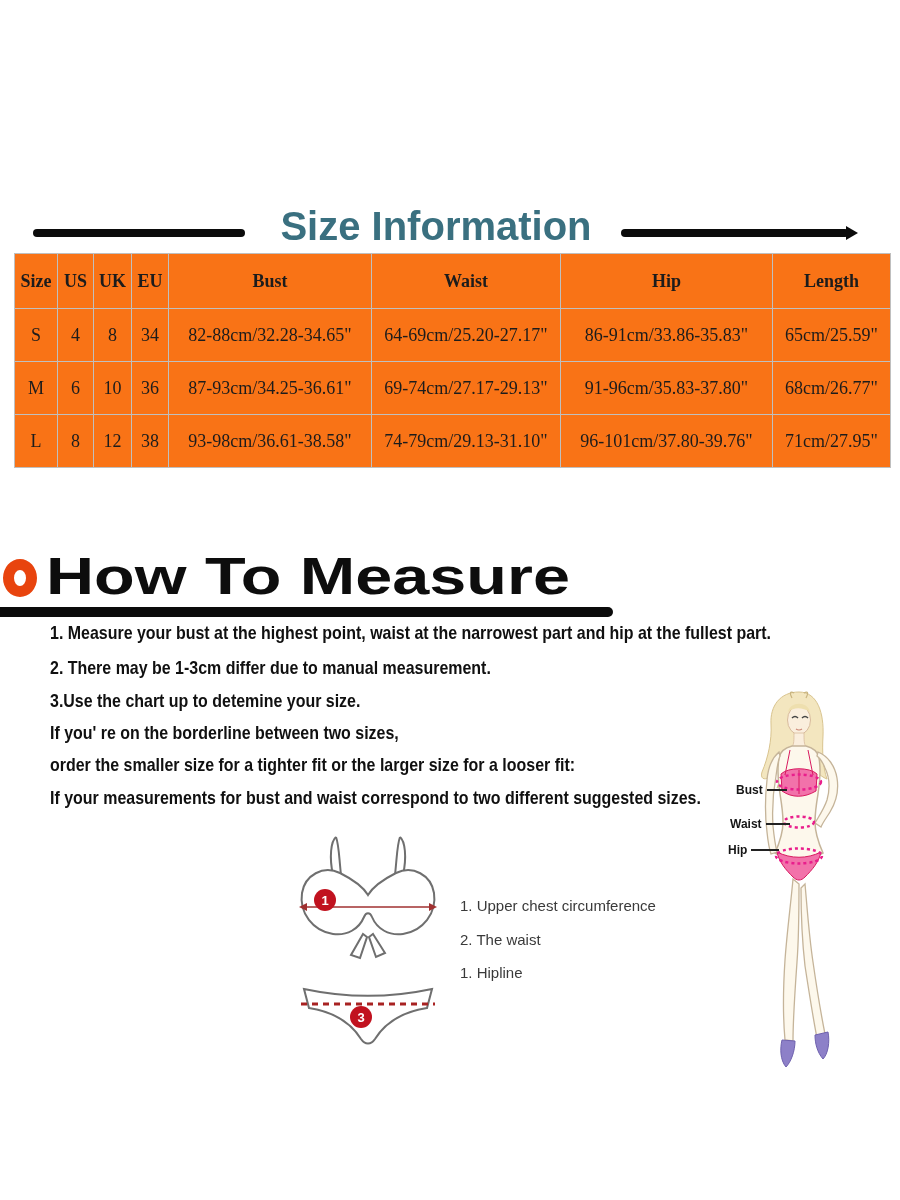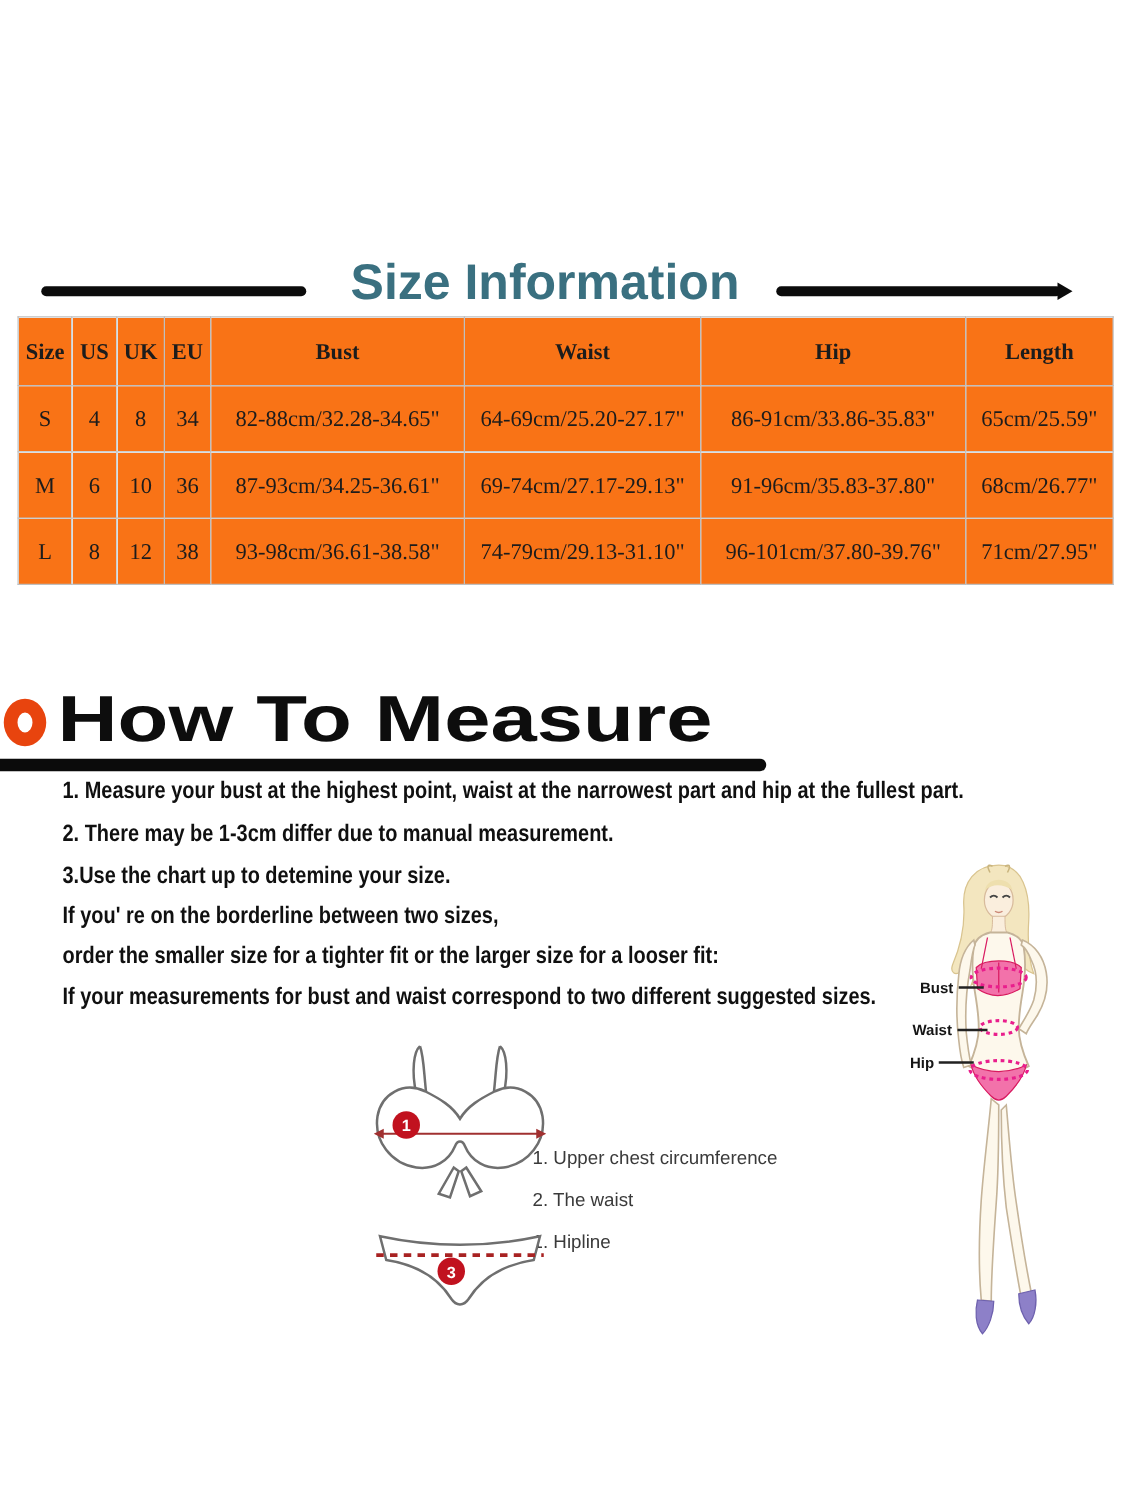--- a/index.html
+++ b/index.html
@@ -64,21 +64,21 @@
     white-space:nowrap; transform:scaleX(0.84); transform-origin:left center;
     letter-spacing:0px;
   }
 
   
   .bra-svg    { position:absolute; left:293px; top:833px; }
   .panty-svg  { position:absolute; left:298px; top:983px; }
   .figure-svg { position:absolute; left:722px; top:688px; }
 
   .diagram-label {
-    position:absolute; left:426px; font-size:15px; color:#3a3a3a; white-space:nowrap;margin-top:21px;
+    position:absolute; left:460px; font-size:15px; color:#3a3a3a; white-space:nowrap;
   }
   .dl-1 { top:897px; } .dl-2 { top:931px; } .dl-3 { top:964px; }
 
   .fig-label {
     position:absolute; display:flex; align-items:center;
     font-size:12px; font-weight:bold; color:#161616; white-space:nowrap;
   }
   .fig-label::after { content:""; height:2px; background:#222; margin-left:4px; }
   .fl-bust  { left:736px; top:783px; } .fl-bust::after  { width:20px; }
   .fl-waist { left:730px; top:817px; } .fl-waist::after { width:24px; }

